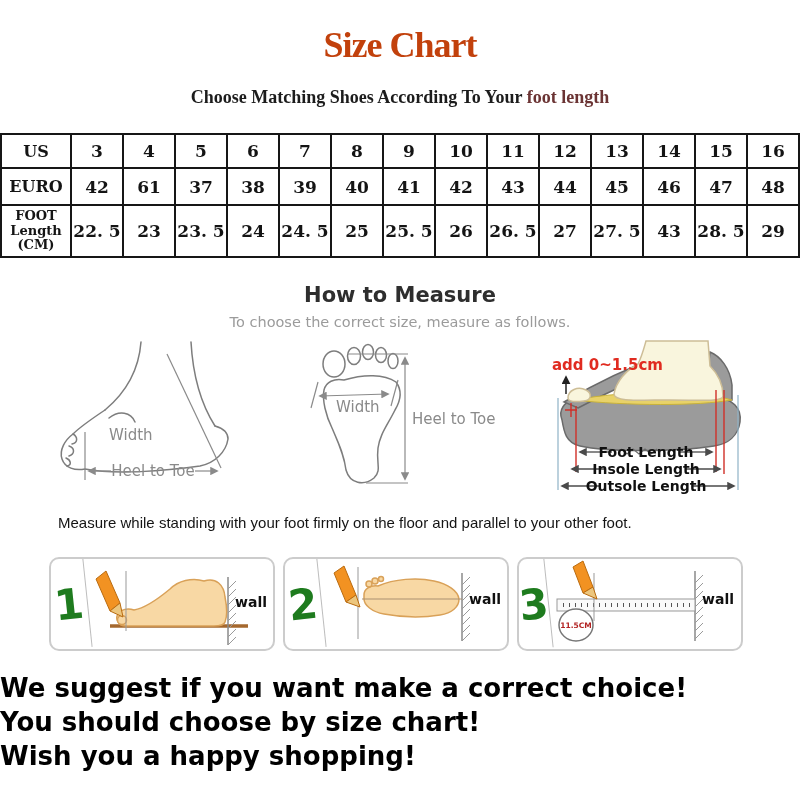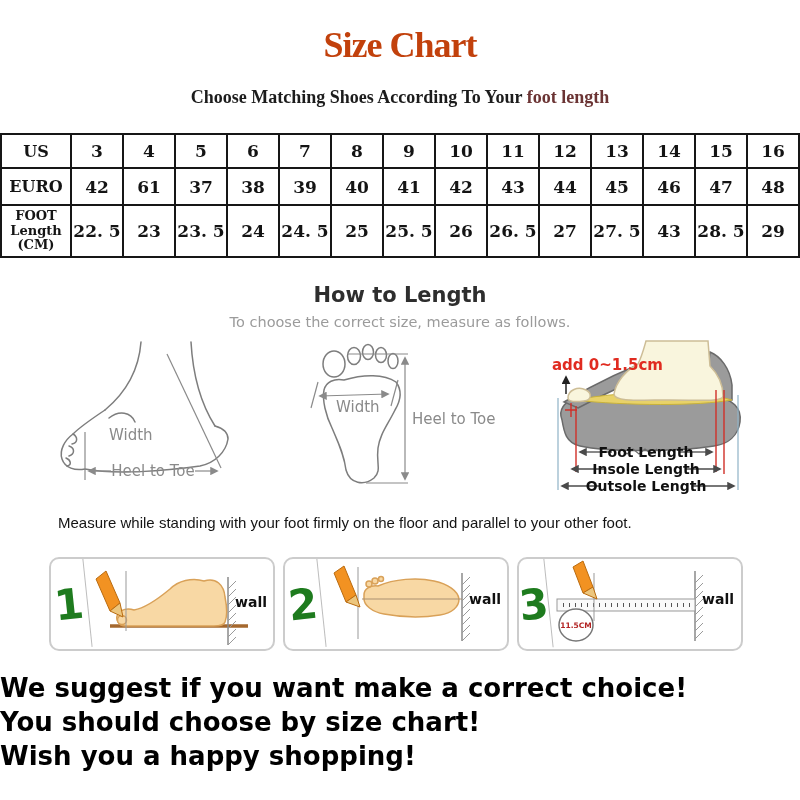--- a/index.html
+++ b/index.html
@@ -117,21 +117,21 @@
           <td>26. 5</td>
           <td>27</td>
           <td>27. 5</td>
           <td>43</td>
           <td>28. 5</td>
           <td>29</td>
         </tr>
     </tbody>
   </table>
 
-  <div class="howto">How to Length</div>
+  <div class="howto">How to Measure</div>
   <div class="howsub">To choose the correct size, measure as follows.</div>
 
   <div class="diagrams">
 
     <svg id="d1" width="250" height="158" viewBox="0 0 250 158">
       <defs>
         <marker id="m1" viewBox="0 0 10 10" refX="8" refY="5" markerWidth="7" markerHeight="7" orient="auto-start-reverse">
           <path d="M0,0L10,5L0,10Z" fill="#8a8a8a"></path>
         </marker>
       </defs>

